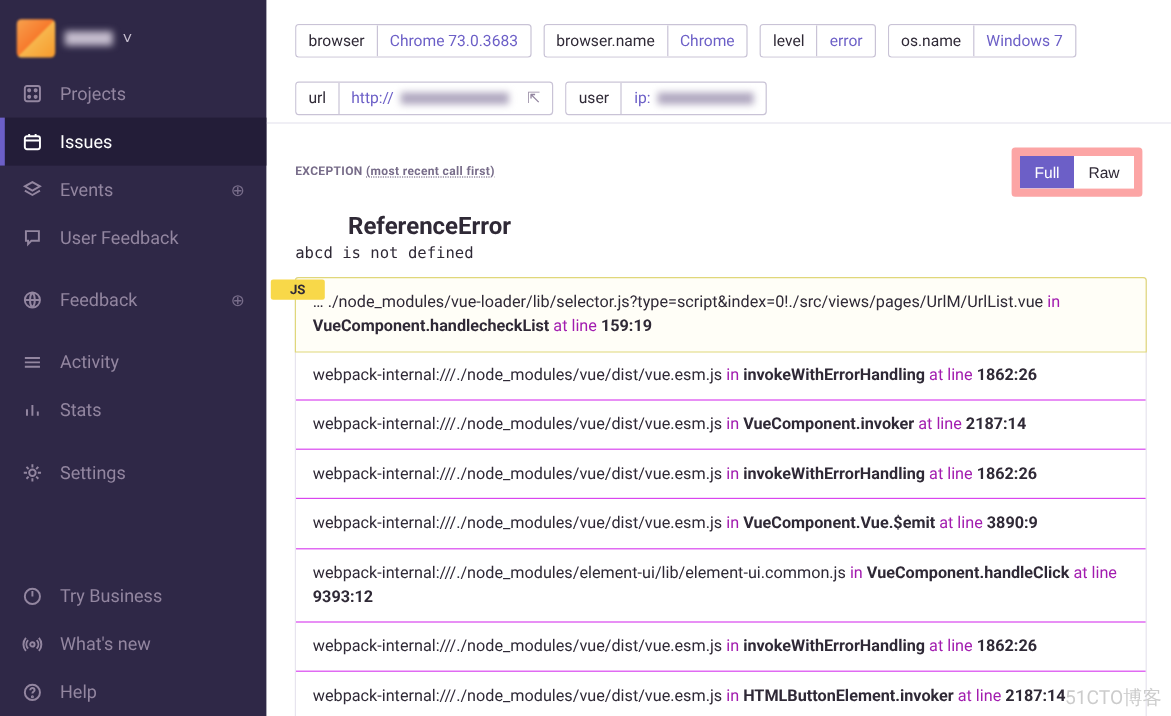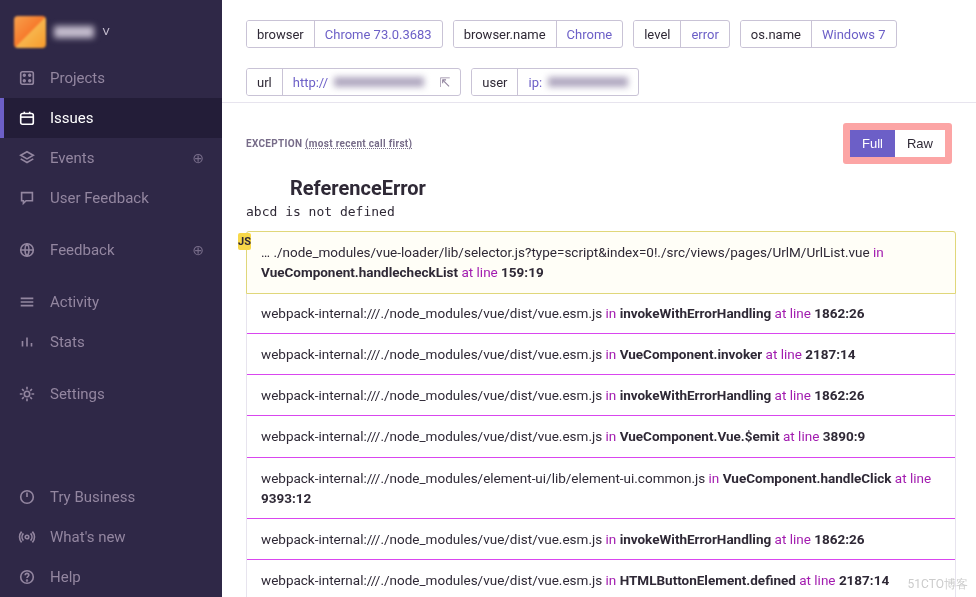--- a/index.html
+++ b/index.html
@@ -27,31 +27,31 @@
 .section-head { padding: 20px 24px 8px; display: flex; align-items: center; justify-content: space-between; }
 .exc-title { font-size: 10px; font-weight: 700; color: #776c89; letter-spacing: 0.3px; }
 .exc-sub { text-decoration: underline dotted; }
 .toggle { display: flex; border: 7px solid #fca5a5; border-radius: 3px; overflow: hidden; }
 .toggle button { border: none; padding: 6px 12px; font-size: 13px; cursor: pointer; background: #fff; color: #2f2936; }
 .toggle button.on { background: #6c5fc7; color: #fff; }
 .err-block { padding: 4px 24px 12px; }
 .err-name { font-size: 20px; font-weight: 700; margin-bottom: 4px; margin-left: 44px; }
 .err-msg { font-family: Menlo, Consolas, monospace; font-size: 13px; color: #2f2936; }
 .frames-wrap { position: relative; padding: 0 20px 20px 24px; overflow-y: auto; flex: 1; }
-.js-badge { position: absolute; left: 16px; top: 2px; background: #f8d849; color: #2f2936; font-size: 11px; font-weight: 700; padding: 2px 0; border-radius: 2px; z-index: 2; }
+.js-badge { position: absolute; left: 4px; top: 2px; background: #f8d849; color: #2f2936; font-size: 11px; font-weight: 700; padding: 2px 16px; border-radius: 2px; z-index: 2; }
 .frames { border: 1px solid #e7e4ee; border-radius: 3px; }
 .frame { padding: 10px 14px; border-bottom: 1px solid #d946ef; font-size: 13.5px; line-height: 1.5; color: #2f2936; }
 .frame:first-child { border: 1px solid #e0d77a; background: #fffef7; margin: -1px; border-radius: 3px 3px 0 0; }
 .frame:last-child { border-bottom: none; }
 .frame .file { color: #2f2936; word-break: break-all; }
 .frame .muted { color: #a21caf; text-align: right; }
 .frame .func { font-weight: 700; color: #2f2936; }
 .frame .loc { font-weight: 700; color: #2f2936; }
 svg { width: 18px; height: 18px; stroke: currentColor; fill: none; stroke-width: 1.8; }
-.watermark { position: absolute; right: 8px; bottom: 4px; color: #ccc; font-size: 12px; pointer-events: none; }
+.watermark { position: absolute; right: 8px; bottom: 4px; color: #ccc; font-size: 16px; pointer-events: none; }
 </style>
 </head>
 <body>
 
 <aside class="sidebar">
   <div class="sidebar-top">
     <div class="avatar"></div>
     <div class="org-name"></div>
     <span class="chev">˅</span>
   </div>
@@ -219,19 +219,19 @@
   <div class="frames-wrap">
     <span class="js-badge">JS</span>
     <div class="frames" id="frames">
         <div class="frame"><span class="file">… ./node_modules/vue-loader/lib/selector.js?type=script&amp;index=0!./src/views/pages/UrlM/UrlList.vue</span> <span class="muted">in</span> <span class="func">VueComponent.handlecheckList</span> <span class="muted">at line</span> <span class="loc">159:19</span></div>
         <div class="frame"><span class="file">webpack-internal:///./node_modules/vue/dist/vue.esm.js</span> <span class="muted">in</span> <span class="func">invokeWithErrorHandling</span> <span class="muted">at line</span> <span class="loc">1862:26</span></div>
         <div class="frame"><span class="file">webpack-internal:///./node_modules/vue/dist/vue.esm.js</span> <span class="muted">in</span> <span class="func">VueComponent.invoker</span> <span class="muted">at line</span> <span class="loc">2187:14</span></div>
         <div class="frame"><span class="file">webpack-internal:///./node_modules/vue/dist/vue.esm.js</span> <span class="muted">in</span> <span class="func">invokeWithErrorHandling</span> <span class="muted">at line</span> <span class="loc">1862:26</span></div>
         <div class="frame"><span class="file">webpack-internal:///./node_modules/vue/dist/vue.esm.js</span> <span class="muted">in</span> <span class="func">VueComponent.Vue.$emit</span> <span class="muted">at line</span> <span class="loc">3890:9</span></div>
         <div class="frame"><span class="file">webpack-internal:///./node_modules/element-ui/lib/element-ui.common.js</span> <span class="muted">in</span> <span class="func">VueComponent.handleClick</span> <span class="muted">at line</span> <span class="loc">9393:12</span></div>
         <div class="frame"><span class="file">webpack-internal:///./node_modules/vue/dist/vue.esm.js</span> <span class="muted">in</span> <span class="func">invokeWithErrorHandling</span> <span class="muted">at line</span> <span class="loc">1862:26</span></div>
-        <div class="frame"><span class="file">webpack-internal:///./node_modules/vue/dist/vue.esm.js</span> <span class="muted">in</span> <span class="func">HTMLButtonElement.defined</span> <span class="muted">at line</span> <span class="loc">2187:14</span></div>
+        <div class="frame"><span class="file">webpack-internal:///./node_modules/vue/dist/vue.esm.js</span> <span class="muted">in</span> <span class="func">HTMLButtonElement.invoker</span> <span class="muted">at line</span> <span class="loc">2187:14</span></div>
         <div class="frame">    </div>
       </div>
   </div>
 
   <div class="watermark">51CTO博客</div>
 </main>
 
 </body></html>

